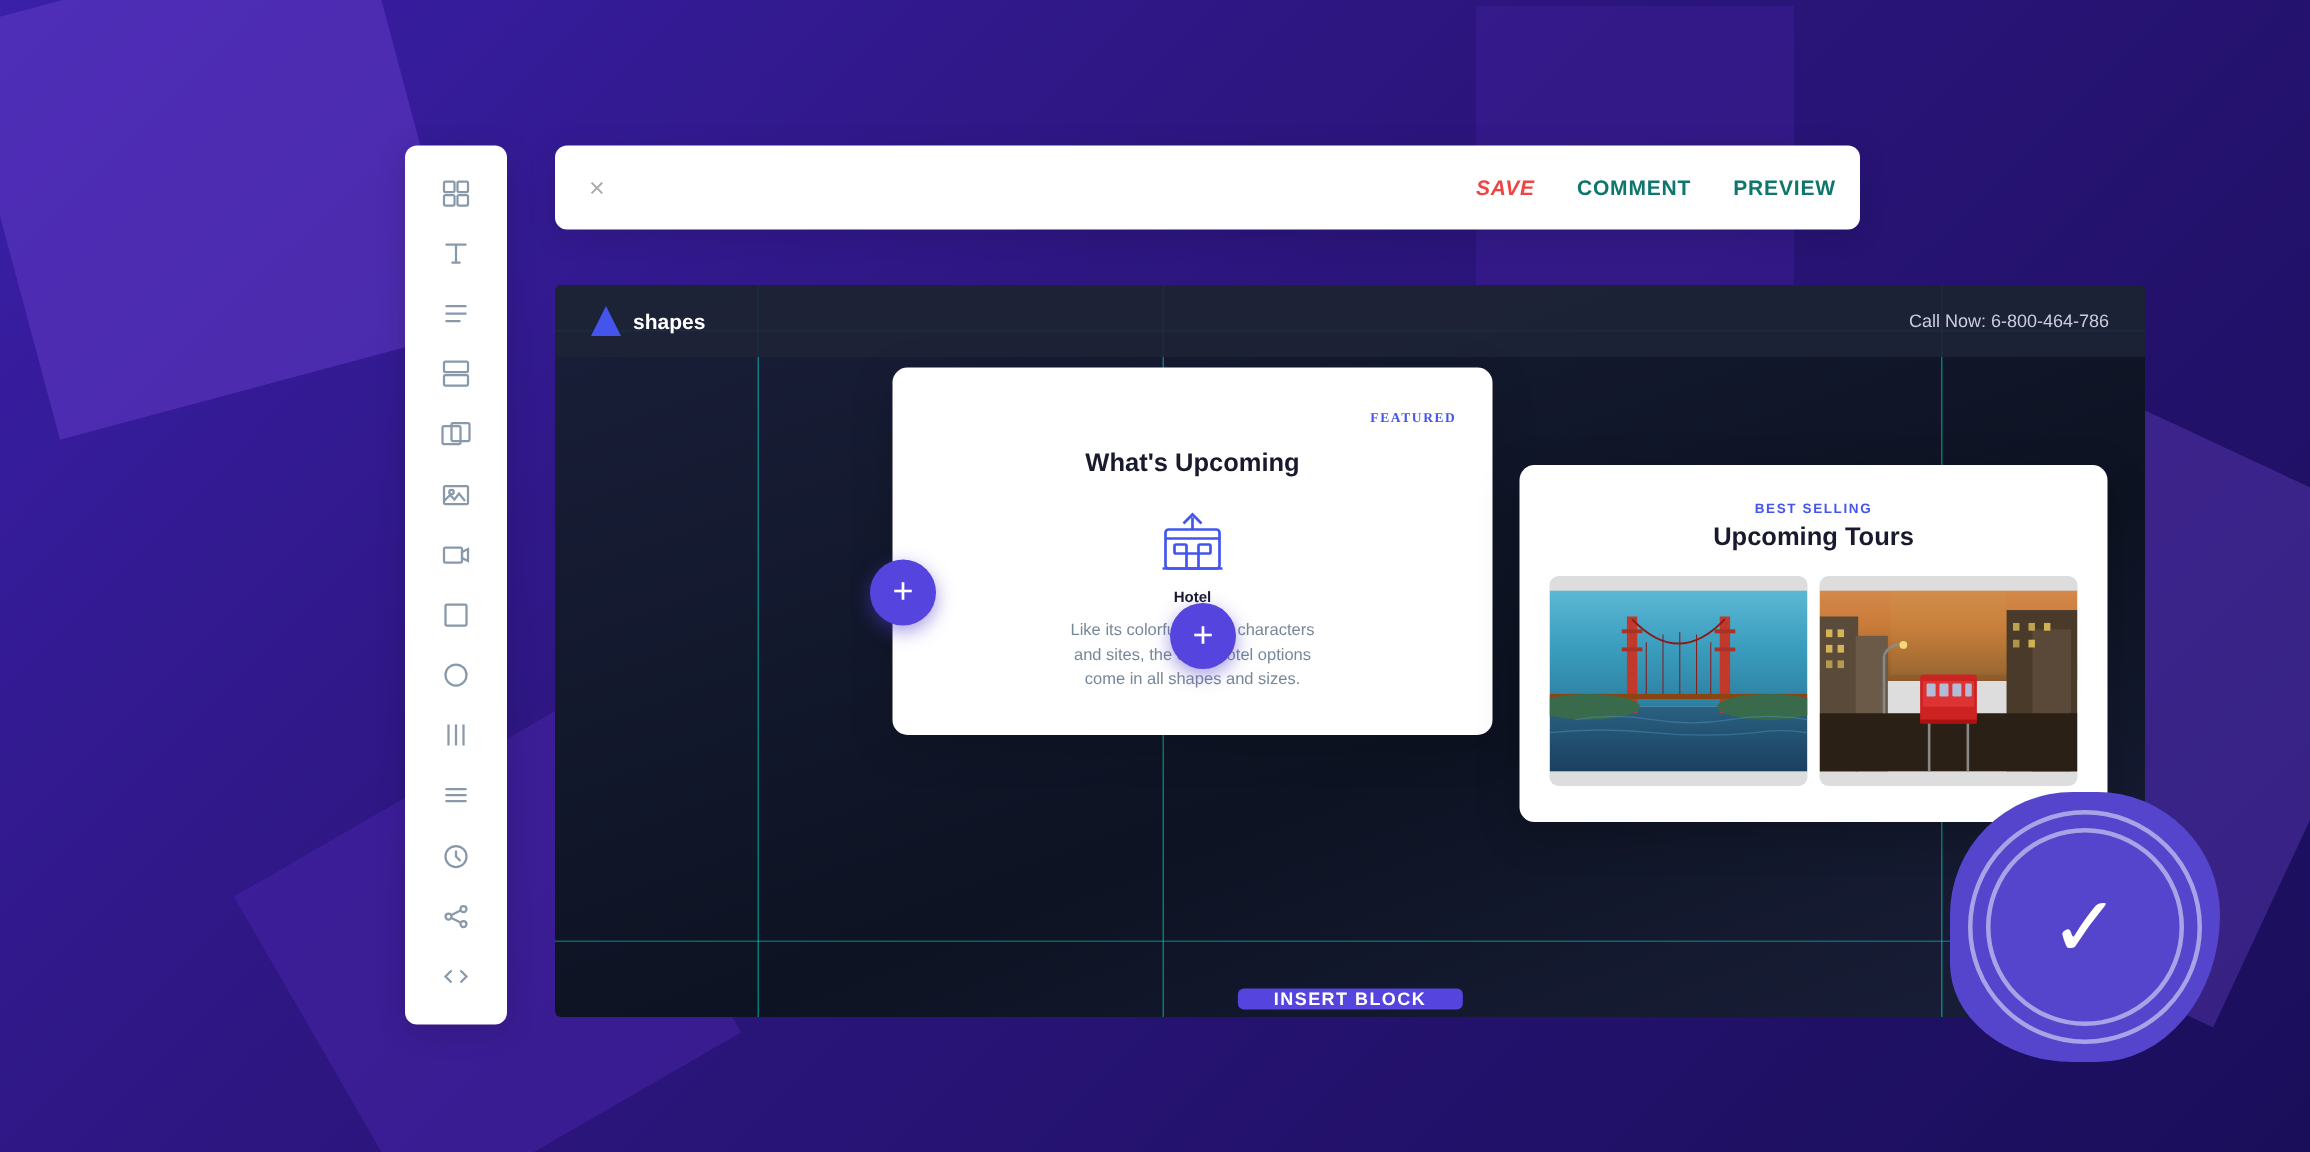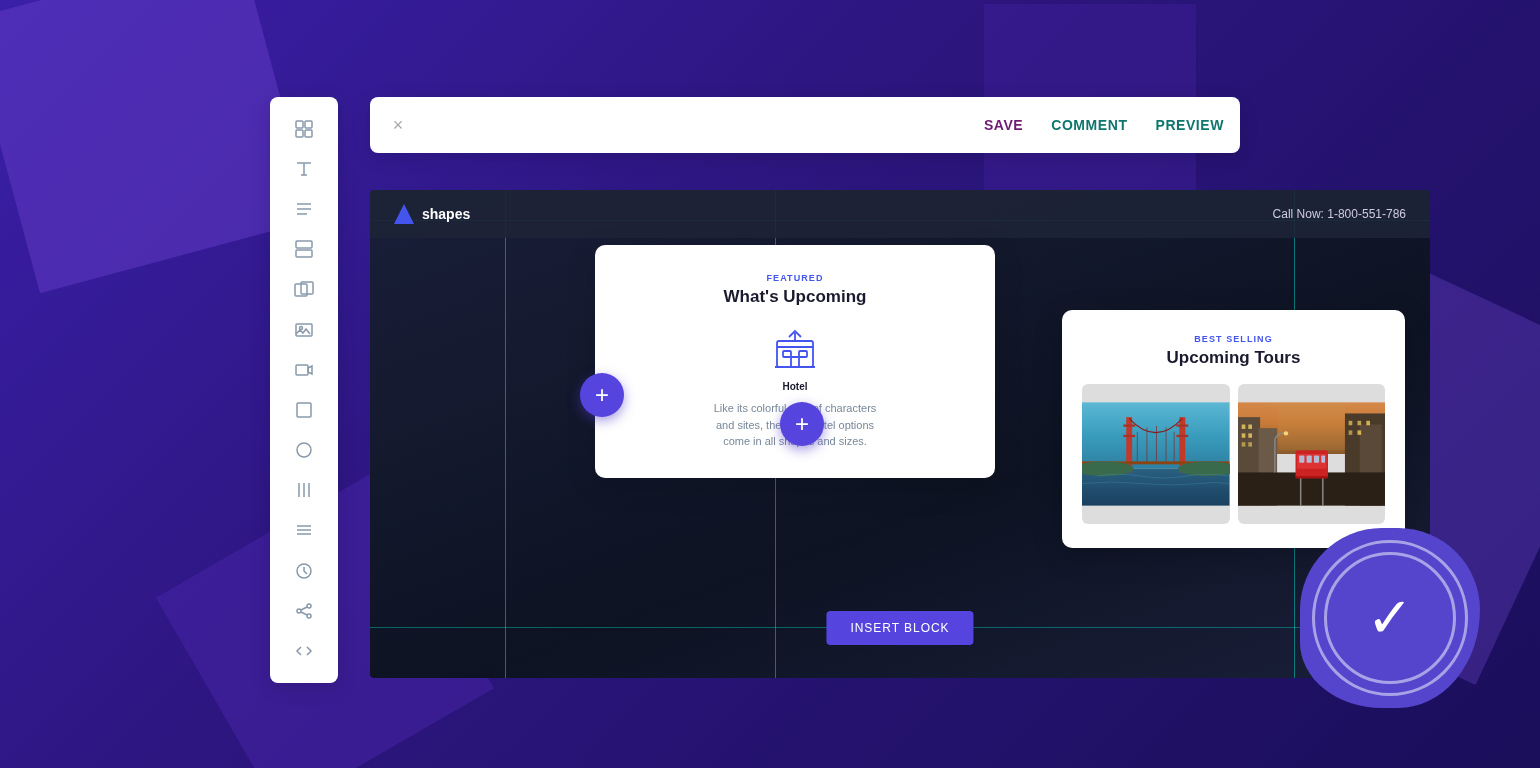--- a/index.html
+++ b/index.html
@@ -123,21 +123,21 @@
       margin-left: auto;
     }
     .toolbar-btn {
       font-size: 14px;
       font-weight: 700;
       letter-spacing: 0.04em;
       cursor: pointer;
       padding: 4px 0;
       color: #0f766e;
     }
-    .toolbar-btn.save { color: #701a75; }
+    .toolbar-btn.save { color: #ef4444; font-style: italic; }
 
     
     .canvas {
       position: absolute;
       top: 190px;
       left: 370px;
       right: 110px;
       bottom: 90px;
       background: linear-gradient(160deg, #1a1f3a 0%, #0d1322 60%, #1a1f3a 100%);
       border-radius: 4px;
@@ -237,27 +237,28 @@
       left: 225px;
       top: 55px;
       width: 400px;
       background: #fff;
       border-radius: 10px;
       padding: 28px 24px;
       z-index: 15;
       box-shadow: 0 8px 30px rgba(0,0,0,0.15);
     }
     .card-featured-label {
-      text-align: center;
+      text-align: right;
       font-size: 9px;
       letter-spacing: 0.12em;
       text-transform: uppercase;
       color: #4455ee;
       font-weight: 700;
-      margin-bottom: 4px;
+      margin-bottom: 16px;
+      font-family: Liberation Serif, serif;
     }
     .card-title {
       text-align: center;
       font-size: 17px;
       font-weight: 700;
       color: #1a1a2e;
       margin-bottom: 20px;
     }
     .hotel-icon {
       display: flex;
@@ -299,21 +300,21 @@
       cursor: pointer;
       z-index: 25;
       box-shadow: 0 4px 12px rgba(80, 60, 200, 0.5);
     }
 
     
     .card-upcoming-tours {
       position: absolute;
       right: 25px;
       top: 120px;
-      width: 343px;
+      width: 392px;
       background: #fff;
       border-radius: 10px;
       padding: 24px 20px;
       z-index: 15;
       box-shadow: 0 8px 30px rgba(0,0,0,0.2);
     }
     .card-best-selling {
       text-align: center;
       font-size: 9px;
       letter-spacing: 0.12em;
@@ -337,29 +338,29 @@
       flex: 1;
       height: 140px;
       border-radius: 6px;
       overflow: hidden;
       background: #ddd;
     }
 
     
     .insert-block-btn {
       position: absolute;
-      bottom: 33px;
+      bottom: 5px;
       left: 50%;
       transform: translateX(-50%);
       background: #5544dd;
       color: #fff;
       font-size: 12px;
-      font-weight: 400;
+      font-weight: 700;
       letter-spacing: 0.08em;
-      padding: 10px 24px;
+      padding: 0 24px;
       border-radius: 4px;
       cursor: pointer;
       z-index: 20;
       white-space: nowrap;
     }
 
     
     .check-badge {
       position: absolute;
       right: 60px;
@@ -509,21 +510,21 @@
     <div class="grid-line-v3"></div>
     <div class="grid-line-h1"></div>
     <div class="grid-line-h2"></div>
   </div>
 
   <div class="canvas-header">
     <div class="canvas-logo">
       <div class="canvas-logo-icon"></div>
       <span class="canvas-logo-text">shapes</span>
     </div>
-    <div class="canvas-phone">Call Now: 1-800-551-786</div>
+    <div class="canvas-phone">Call Now: 6-800-464-786</div>
   </div>
 
   <div class="add-block-btn">+</div>
 
   <div class="card-whats-included">
     <div class="card-featured-label">FEATURED</div>
     <div class="card-title">What's Upcoming</div>
     <div class="hotel-icon">
       <svg viewBox="0 0 44 44" fill="none" stroke="#4455ee" stroke-width="1.8">
         <rect x="4" y="14" width="36" height="26" rx="2"></rect>

